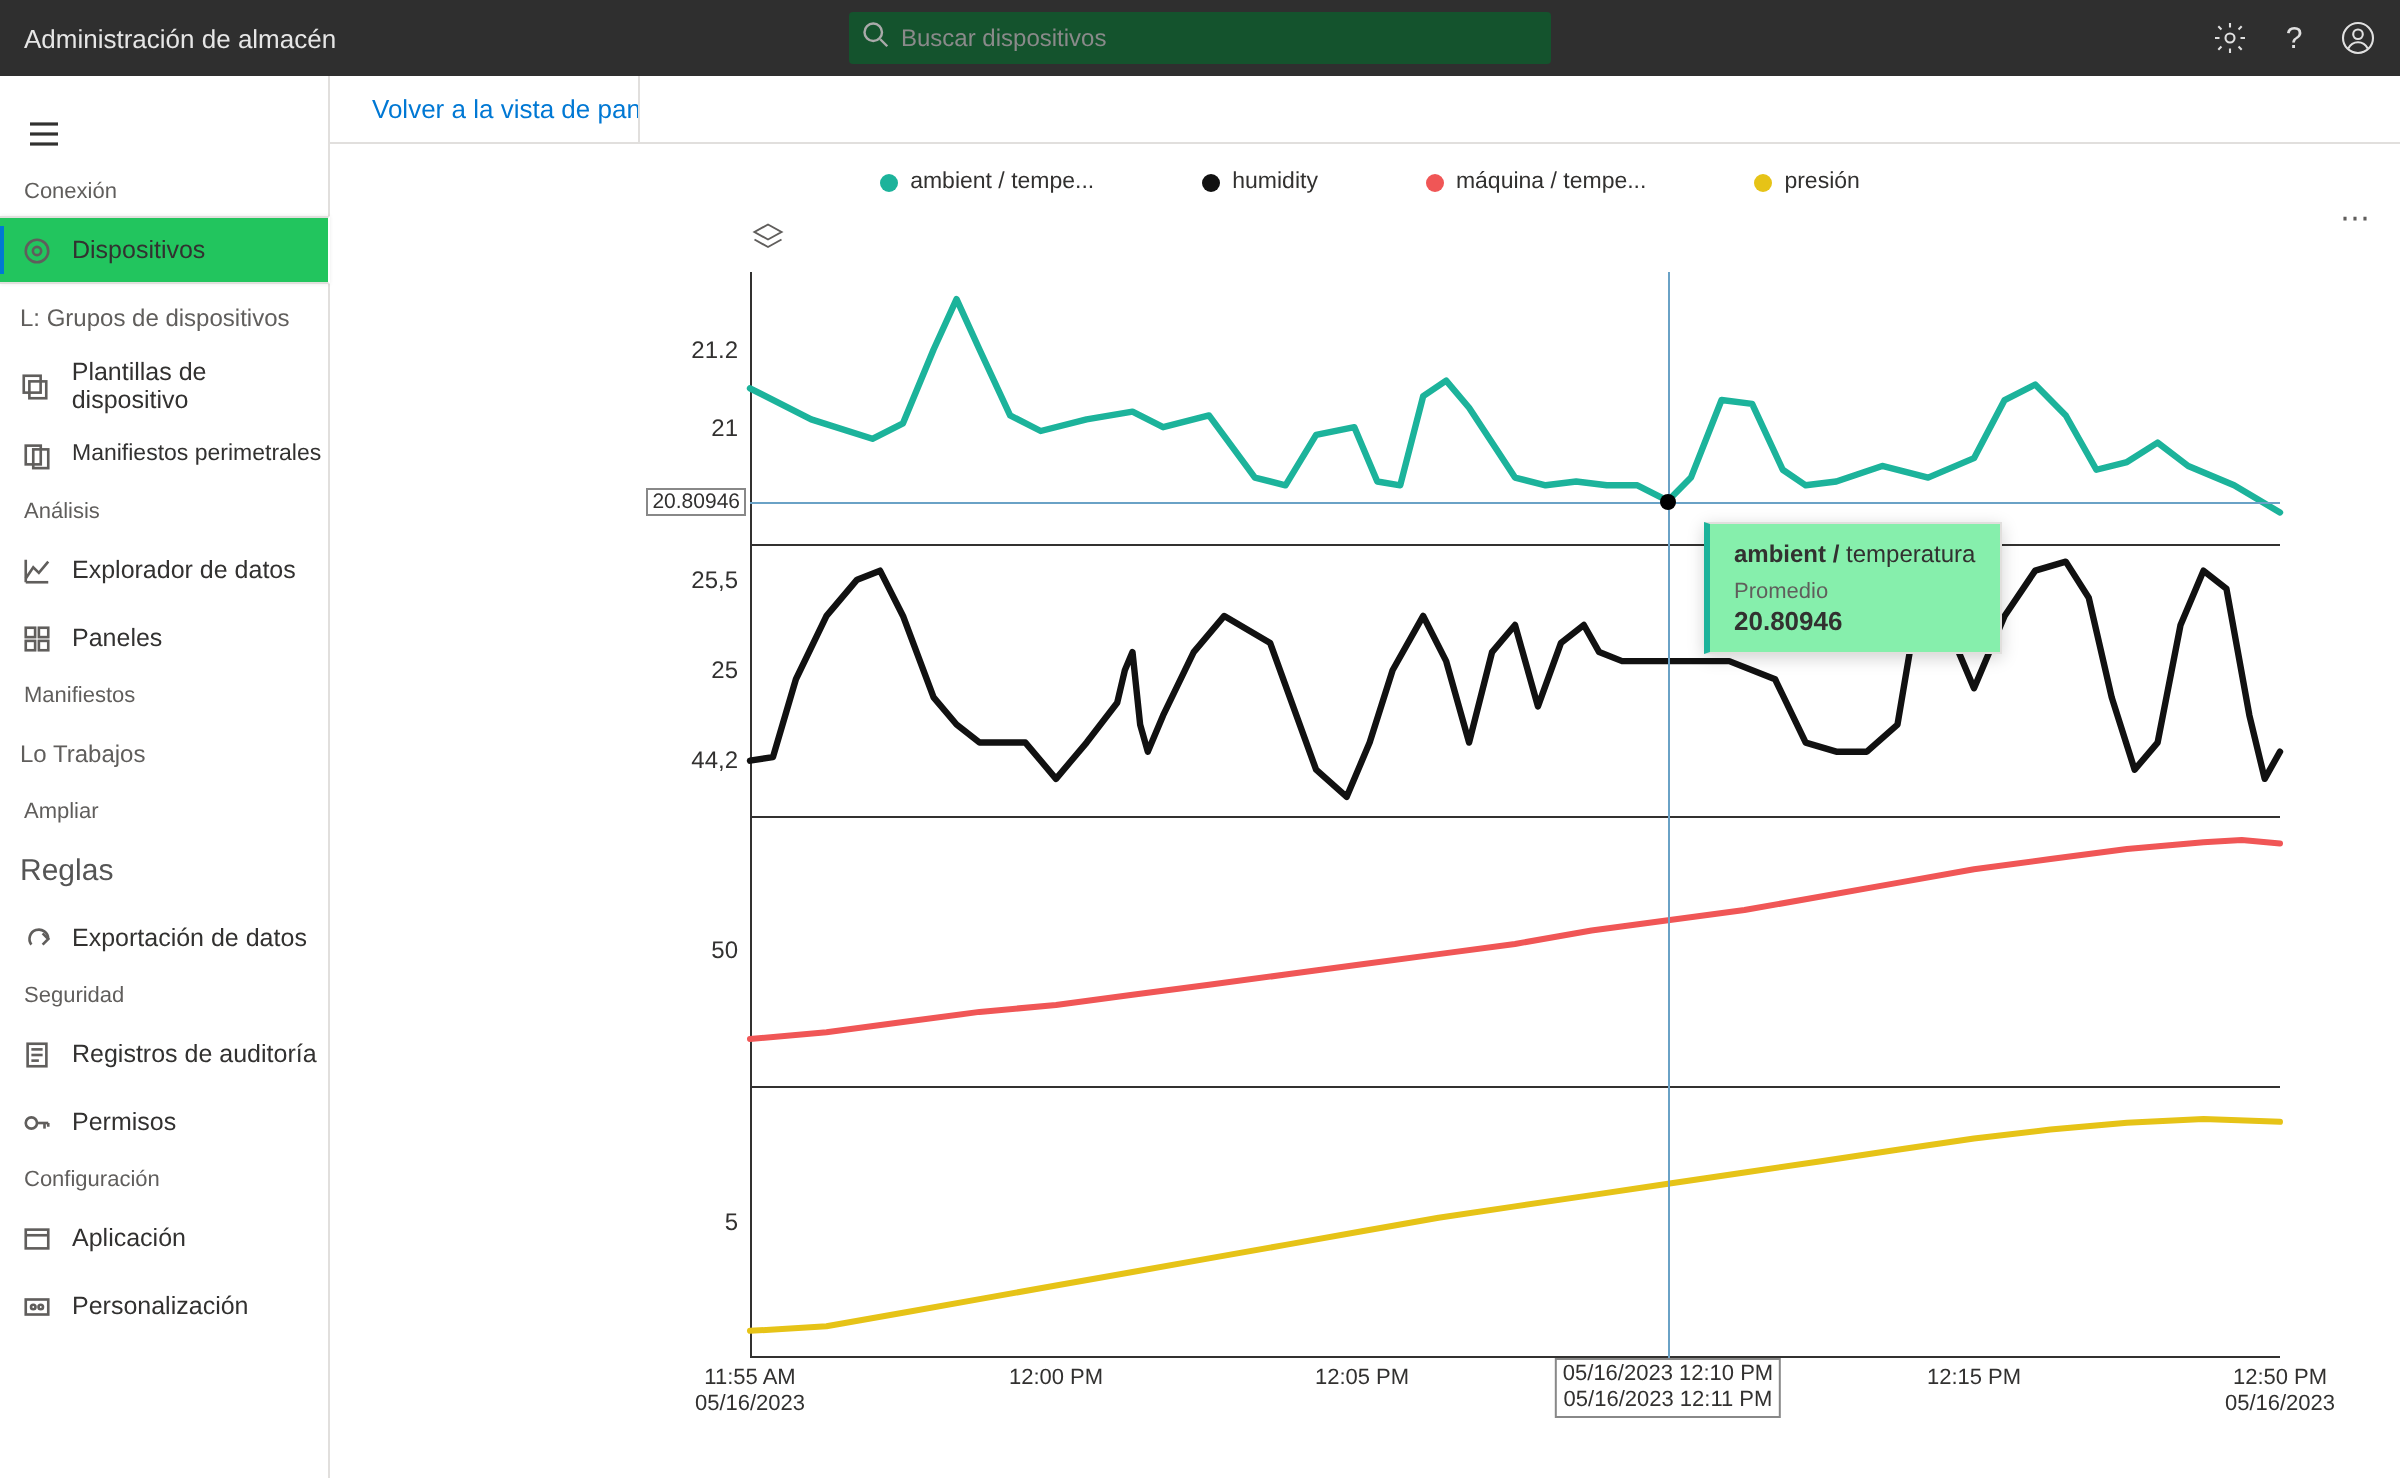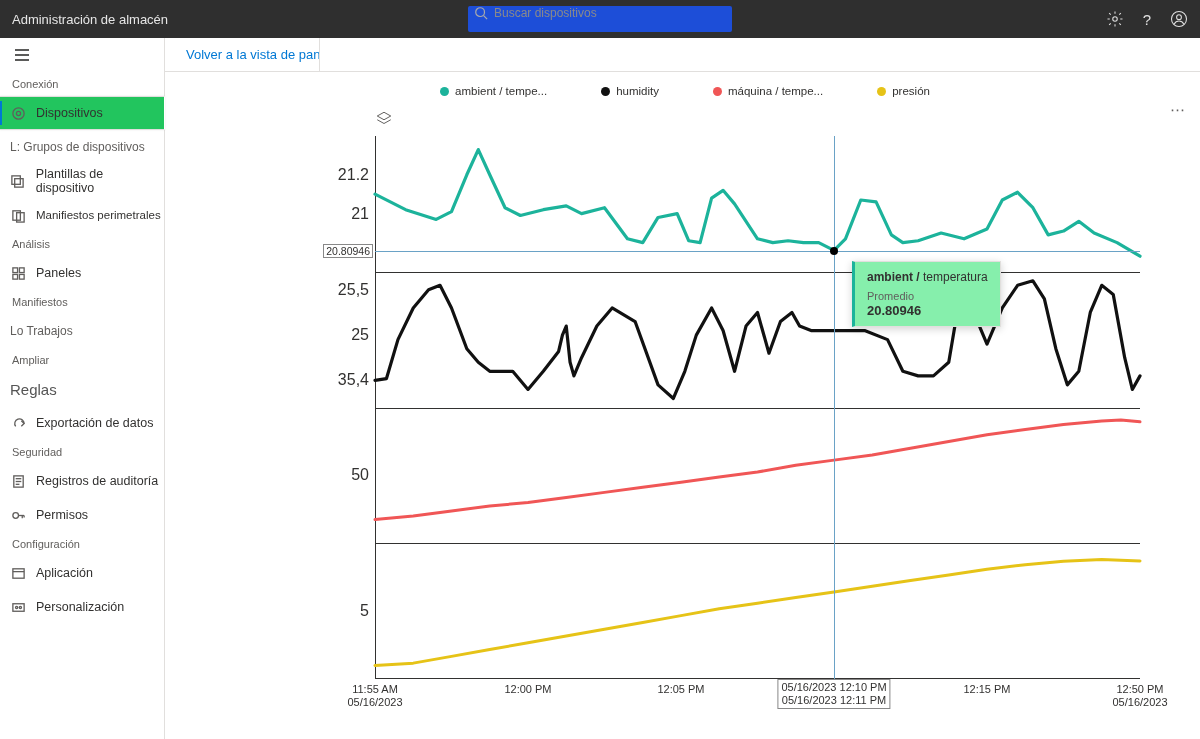--- a/index.html
+++ b/index.html
@@ -6,40 +6,40 @@
 html, body { width: 1200px; height: 739px; overflow: hidden; background: #fff; color: #323130; }
 
 
 .header {
   height: 38px; background: #2f2f2f; color: #fff;
   display: flex; align-items: center; padding: 0 12px; position: relative;
 }
 .header .title { font-size: 13px; font-weight: 400; color: #e6e6e6; }
 .header .search {
   position: absolute; left: 50%; transform: translateX(-50%);
-  width: 264px; height: 26px; background: #1d4ed8;
-  display: flex; align-items: flex-start; border-radius: 2px; padding: 0 6px;
+  width: 351px; height: 26px; background: #14532d;
+  display: flex; align-items: center; border-radius: 2px; padding: 0 6px;
 }
 .header .search svg { width: 14px; height: 14px; fill: #aaa; margin-right: 6px; }
 .header .search input {
   flex: 1; background: transparent; border: none; outline: none;
   color: #ddd; font-size: 12px;
 }
 .header .search input::placeholder { color: #8a8a8a; }
 .header .right-icons { margin-left: auto; display: flex; align-items: center; gap: 14px; }
 .header .right-icons .hicon { width: 18px; height: 18px; display: flex; align-items: center; justify-content: center; cursor: pointer; }
 .header .right-icons svg { width: 18px; height: 18px; fill: none; stroke: #e0e0e0; stroke-width: 1.4; }
 
 
 .body { display: flex; height: calc(739px - 38px); }
 
 
 .sidebar {
   width: 165px; min-width: 165px; border-right: 1px solid #e1dfdd;
-  padding-top: 0; background: #fff; font-size: 12px; color: #605e5c;
+  padding-top: 12px; background: #fff; font-size: 12px; color: #605e5c;
   position: relative;
 }
 .hamburger { height: 34px; display:flex; align-items:center; padding-left: 14px; cursor:pointer; }
 .hamburger svg { width:16px; height:16px; stroke:#323130; stroke-width:1.6; fill:none; }
 
 .side-section { font-size: 11px; color: #605e5c; padding: 6px 10px 6px 12px; }
 .side-item {
   display:flex; align-items:center; gap:10px; height: 34px; padding-left: 10px;
   cursor:pointer; color:#323130; font-size:12.5px;
 }
@@ -79,21 +79,21 @@
 
 
 .more-icon { position:absolute; right:14px; top:36px; color:#605e5c; cursor:pointer; font-size:15px; letter-spacing:1px; line-height:4px;}
 
 
 .plots {
   position:absolute; left: 210px; right: 60px; top: 64px; bottom: 60px;
 }
 .plot-svg { position:absolute; left:0; top:0; width:100%; height:100%; overflow:visible; }
 
-.ytick { position:absolute; font-size:16px; color:#323130; right: calc(100% + 6px); transform:translateY(-50%); white-space:nowrap;}
+.ytick { position:absolute; font-size:12px; color:#323130; right: calc(100% + 6px); transform:translateY(-50%); white-space:nowrap;}
 .ytick.boxed { border:1px solid #888; background:#fff; padding:0 2px; font-size:10.5px; right: calc(100% + 2px);}
 
 .xtick { position:absolute; font-size:11px; color:#323130; text-align:center; transform:translateX(-50%); top:100%; padding-top:4px; line-height:13px;}
 .xtick.boxed { border:1px solid #888; background:#fff; padding:1px 3px; white-space:nowrap;}
 
 .axis-border-left { position:absolute; left:0; top:0; bottom:0; border-left:1px solid #323130; }
 .axis-border-bottom { position:absolute; left:0; right:0; bottom:0; border-bottom:1px solid #323130; }
 .panel-divider { position:absolute; left:0; right:0; border-top:1px solid #323130; }
 
 
@@ -185,20 +185,30 @@
             <rect x="6" y="5" width="8" height="10"></rect>
           </svg>
         </span>
       <span class="lbl" style="font-size:11.5px">Manifiestos perimetrales</span>
     </div>
 
     <div class="side-section">Análisis</div>
     <div class="side-item">
       <span class="sicon">
           <svg viewBox="0 0 16 16">
+            <polyline points="2,12 6,6 9,9 14,3"></polyline>
+            <line x1="2" y1="14" x2="2" y2="2"></line>
+            <line x1="2" y1="14" x2="14" y2="14"></line>
+          </svg>
+        </span>
+      <span class="lbl">Explorador de datos</span>
+    </div>
+    <div class="side-item">
+      <span class="sicon">
+          <svg viewBox="0 0 16 16">
             <rect x="2" y="2" width="5" height="5"></rect>
             <rect x="9" y="2" width="5" height="5"></rect>
             <rect x="2" y="9" width="5" height="5"></rect>
             <rect x="9" y="9" width="5" height="5"></rect>
           </svg>
         </span>
       <span class="lbl">Paneles</span>
     </div>
 
     <div class="side-section">Manifiestos</div>
@@ -331,21 +341,21 @@
           <div>05/16/2023 12:11 PM</div>
         </div>
 
         <div class="tooltip" id="tooltip" style="left: calc(60% + 18px); top: calc(21.0907% + 10px);">
           <div class="tt-title"><b>ambient / </b><span>temperatura</span></div>
           <div class="tt-sub">Promedio</div>
           <div class="tt-val">20.80946</div>
         </div>
       <div class="ytick" style="top: 14.2857%;">21</div>
           <div class="ytick" style="top: 7.14286%;">21.2</div>
-          <div class="ytick" style="top: 45%;">35,4</div>
+          <div class="ytick" style="top: 45%;">44,2</div>
           <div class="ytick" style="top: 36.6667%;">25</div>
           <div class="ytick" style="top: 28.3333%;">25,5</div>
           <div class="ytick" style="top: 62.5%;">50</div>
           <div class="ytick" style="top: 87.5%;">5</div>
           <div class="xtick" style="left: 0%;">
             <div>11:55 AM</div>
             <div>05/16/2023</div>
           </div>
           <div class="xtick" style="left: 20%;">
             <div>12:00 PM</div>

